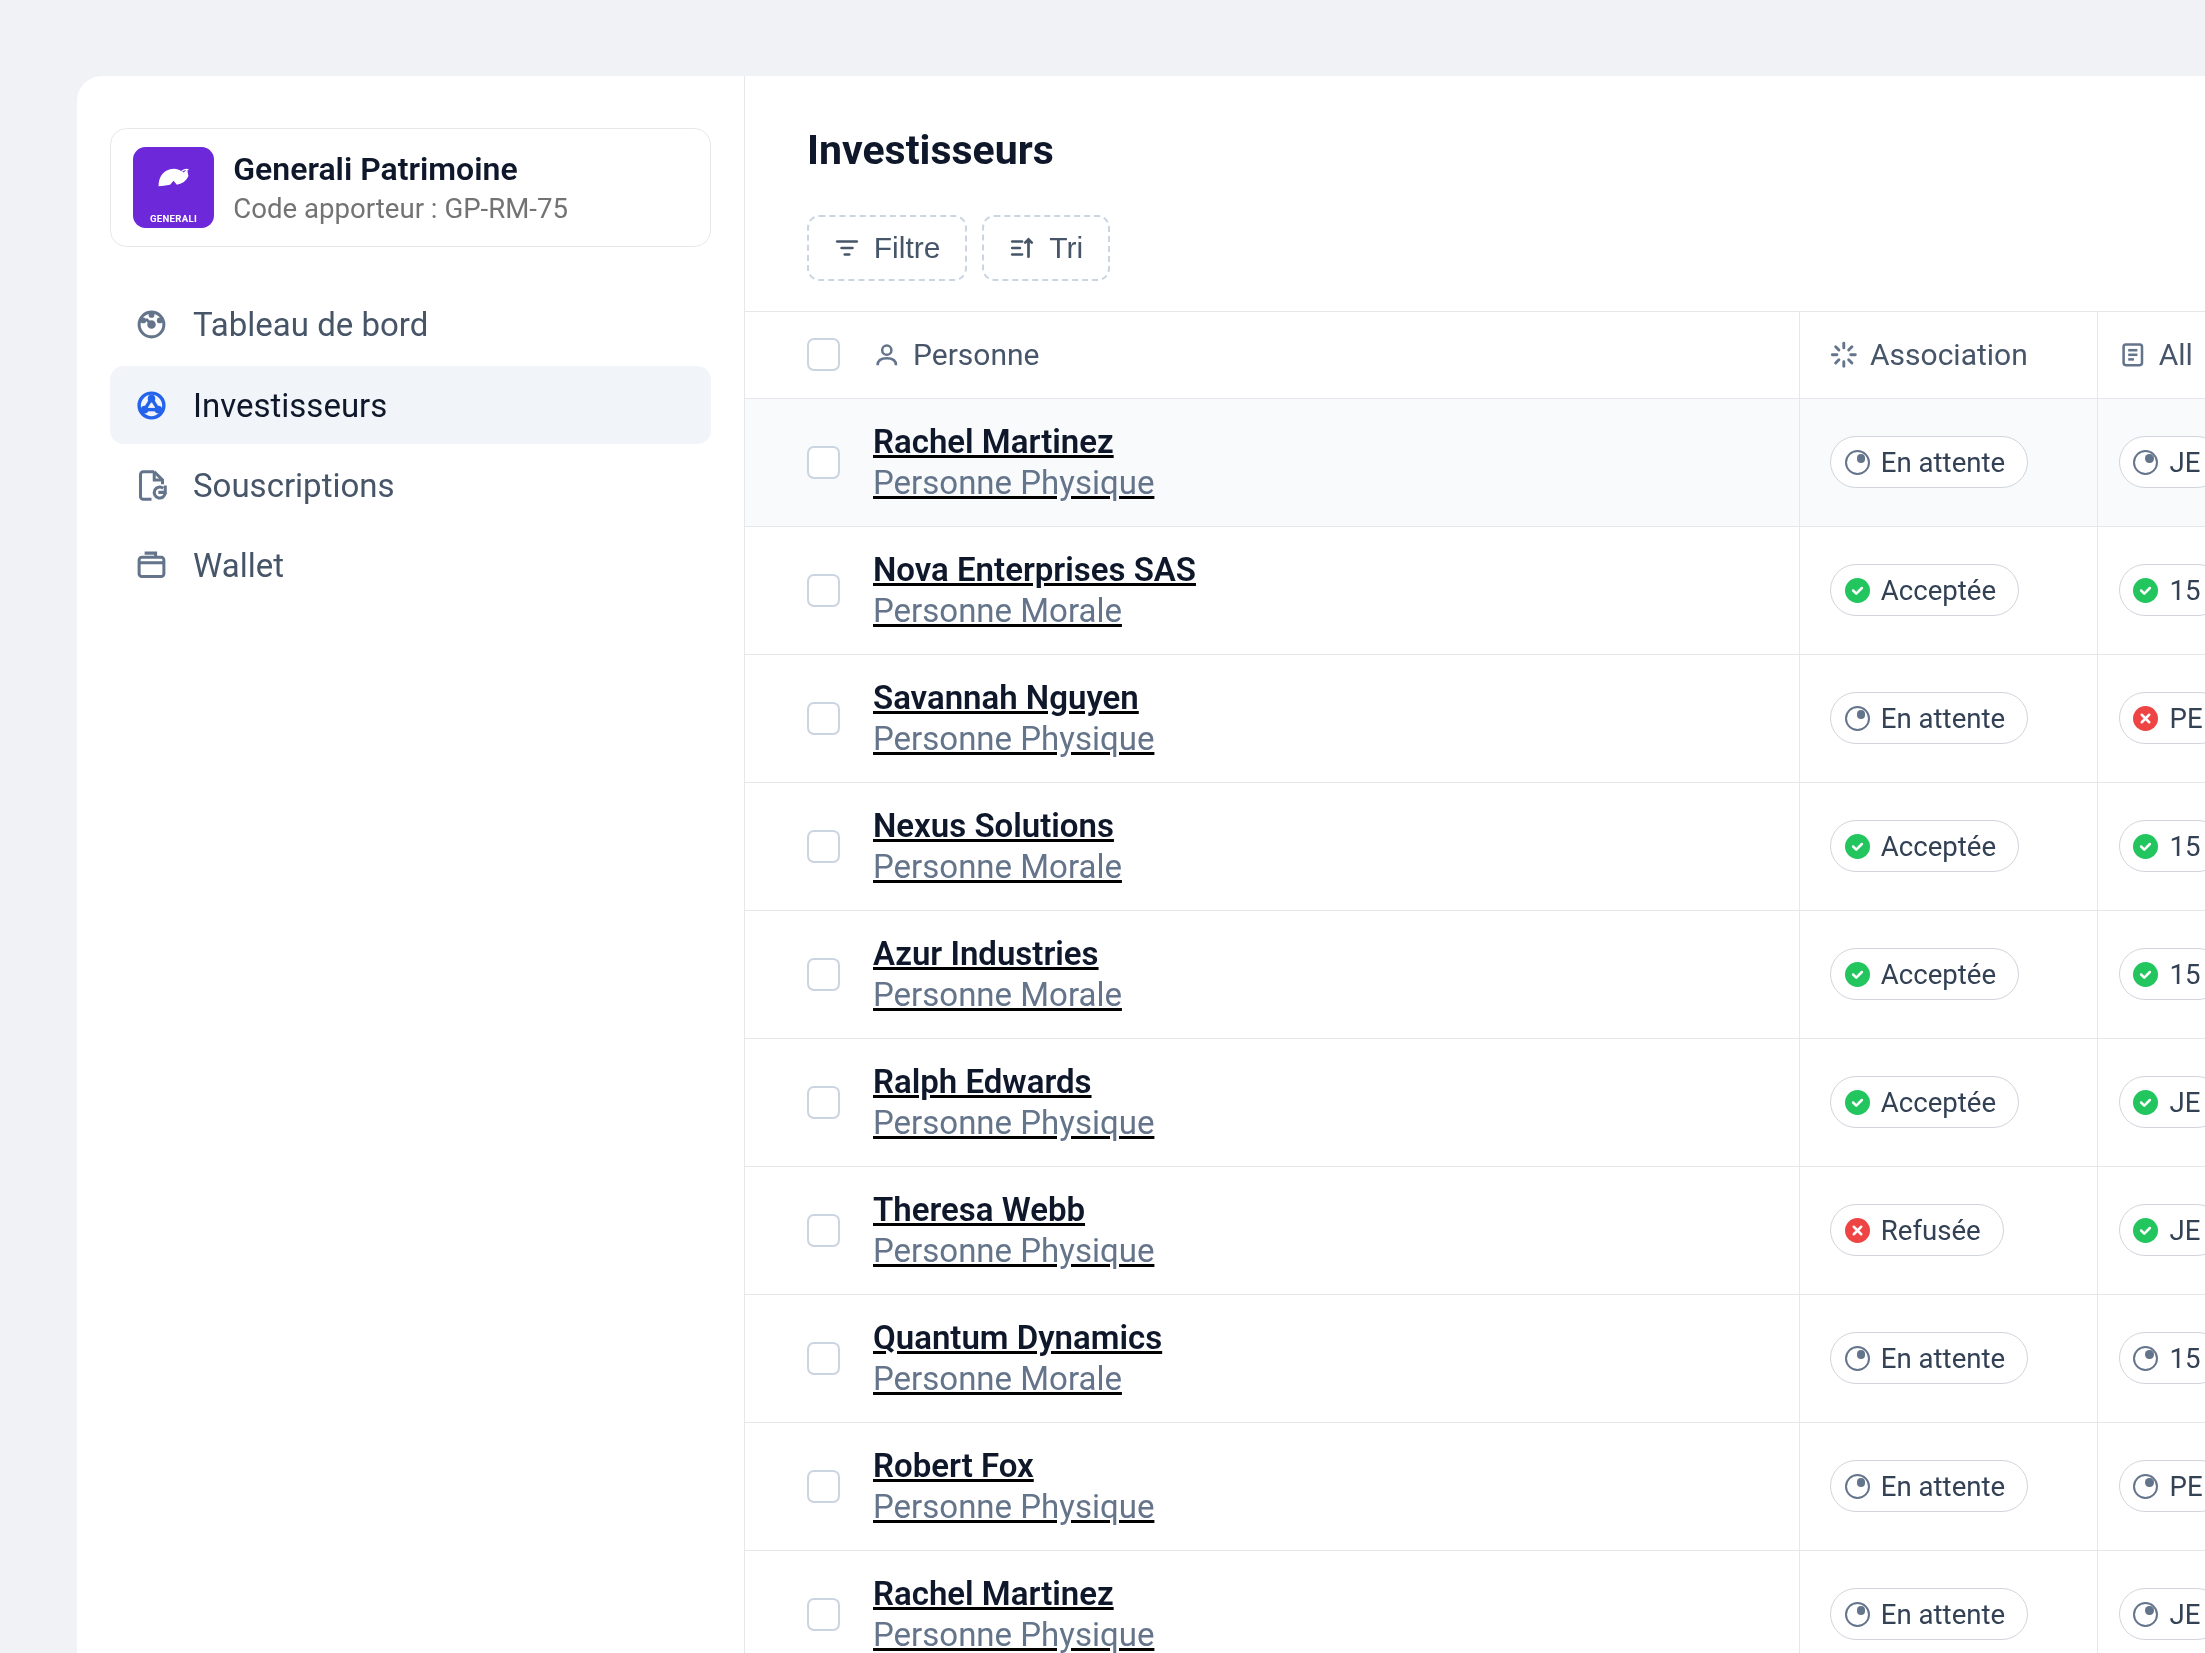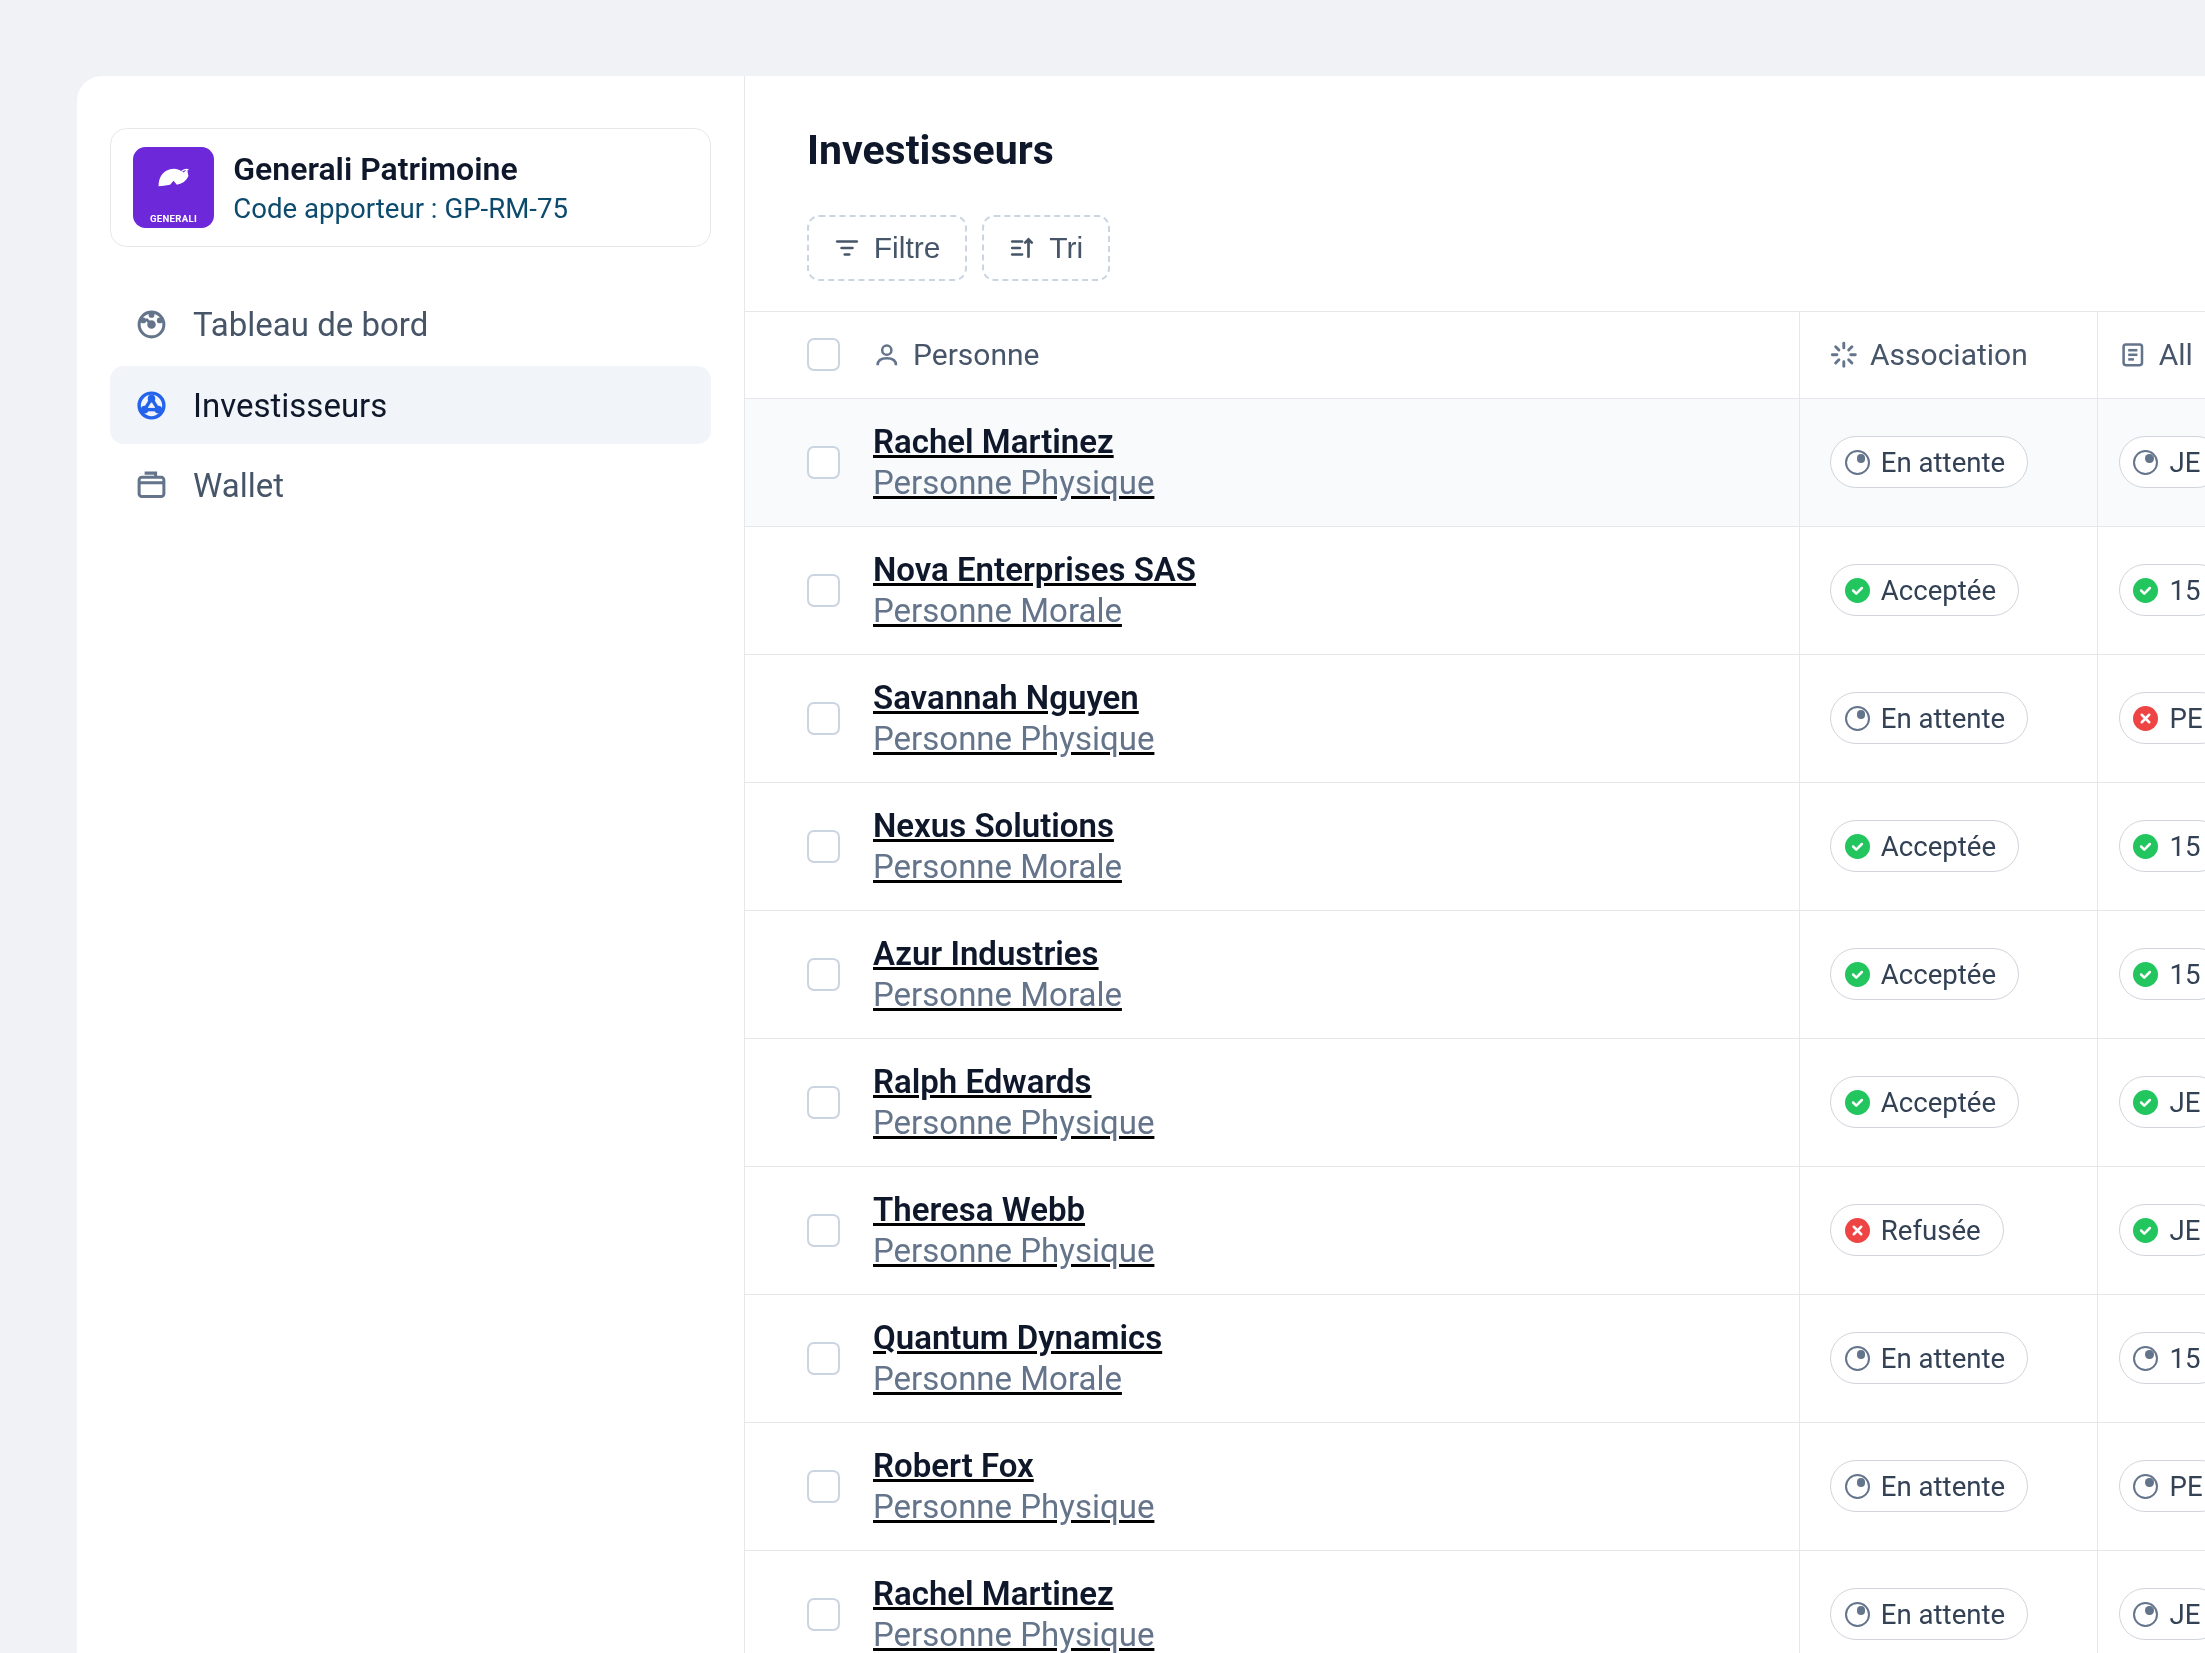--- a/index.html
+++ b/index.html
@@ -136,21 +136,21 @@
       flex-direction: column;
       gap: 4.1px;
     }
     .org-name {
       font-size: 32px;
       font-weight: 600;
       color: #0f172a;
     }
     .org-code {
       font-size: 27.6px;
-      color: #0c4a6e;
+      color: #737373;
     }
     .nav-list {
       display: flex;
       flex-direction: column;
       gap: 2.8px;
     }
     .nav-item {
       display: flex;
       align-items: center;
       gap: 25px;
@@ -386,20 +386,32 @@
                 <circle cx="12" cy="12" r="9"></circle>
                 <circle cx="12" cy="7" r="1.5" fill="currentColor"></circle>
                 <circle cx="7" cy="15" r="1.5" fill="currentColor"></circle>
                 <circle cx="17" cy="15" r="1.5" fill="currentColor"></circle>
                 <line x1="12" y1="7" x2="7" y2="15"></line>
                 <line x1="12" y1="7" x2="17" y2="15"></line>
                 <line x1="7" y1="15" x2="17" y2="15"></line>
               </svg>
             </span>
     <span>Investisseurs</span>
+  </div>
+          <div class="nav-item">
+    <span class="nav-icon">
+              <svg viewBox="0 0 24 24" width="33" height="33" fill="none" stroke="currentColor" stroke-width="2.2">
+                <path d="M14 2 H6 a2 2 0 0 0 -2 2 v16 a2 2 0 0 0 2 2 h6"></path>
+                <path d="M14 2 L20 8 V11"></path>
+                <path d="M14 2 V8 H20"></path>
+                <path d="M22 17 a4 4 0 1 1 -1.5 -3"></path>
+                <path d="M22 12 V17 H17"></path>
+              </svg>
+            </span>
+    <span>Souscriptions</span>
   </div>
           <div class="nav-item">
     <span class="nav-icon">
               <svg viewBox="0 0 24 24" width="33" height="33" fill="none" stroke="currentColor" stroke-width="2.2">
                 <rect x="3" y="6" width="18" height="14" rx="2"></rect>
                 <path d="M3 10 H21"></path>
                 <path d="M15 6 V3 H7"></path>
               </svg>
             </span>
     <span>Wallet</span>

